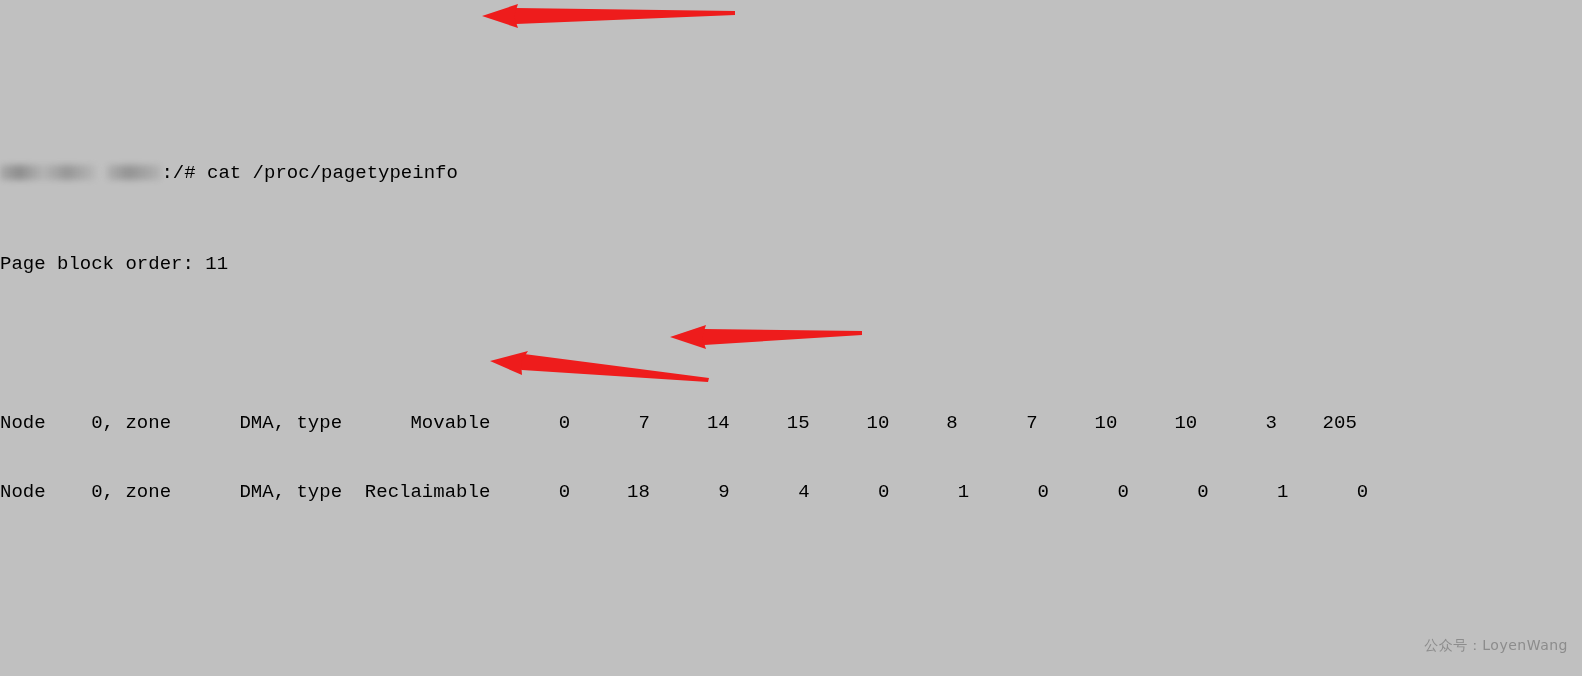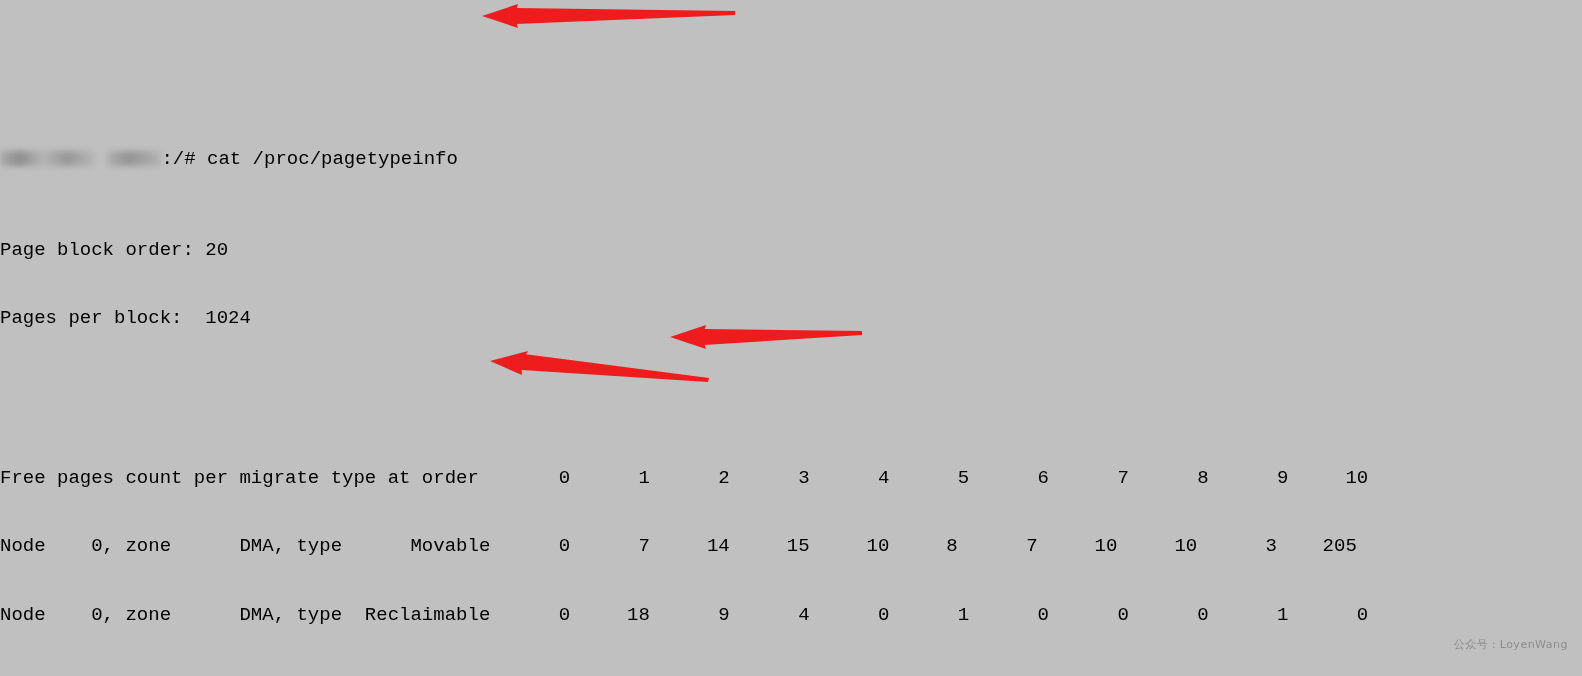--- a/index.html
+++ b/index.html
@@ -57,21 +57,21 @@
         rgba(165,165,165,0.5) 100%);
     filter: blur(3px);
     border-radius: 2px;
     opacity: 0.95;
   }
   .watermark {
     position: absolute;
     right: 14px;
     top: 634px;
     font-family: "DejaVu Sans", "Liberation Sans", sans-serif;
-    font-size: 11px;
+    font-size: 14px;
     color: #8c8c8c;
     letter-spacing: 0.5px;
     white-space: pre;
   }
   svg.arrows {
     position: absolute;
     left: 0;
     top: 0;
     width: 1582px;
     height: 676px;
@@ -82,27 +82,25 @@
 <body>
 
 <div id="screen">
 
   <div id="term">
 
     
     
 
     
-    <div class="line" style="margin-top:2px;"><span class="blur-host"></span><span> </span><span class="blur-path"></span><span>:/# </span><span>cat /proc/pagetypeinfo</span></div>
+    <div class="line" style="margin-top:16px;"><span class="blur-host"></span><span> </span><span class="blur-path"></span><span>:/# </span><span>cat /proc/pagetypeinfo</span></div>
 
-    <div class="line"><span>Page block order: 20</span></div>
-    <div class="line"><span>Pages per block:  1024</span></div>
+    <div class="line"><span>Page block order: 11</span></div>
     <div class="line">&nbsp;</div>
 
-    <div class="line"><span>Free pages count per migrate type at order       0      1      2      3      4      5      6      7      8      9     10</span></div>
     <div class="line"><span>Node    0, zone      DMA, type      Movable      0      7     14     15     10     8      7     10     10      3    205</span></div>
     <div class="line"><span>Node    0, zone      DMA, type  Reclaimable      0     18      9      4      0      1      0      0      0      1      0</span></div>
     
     
     
     
 
     
     
 

